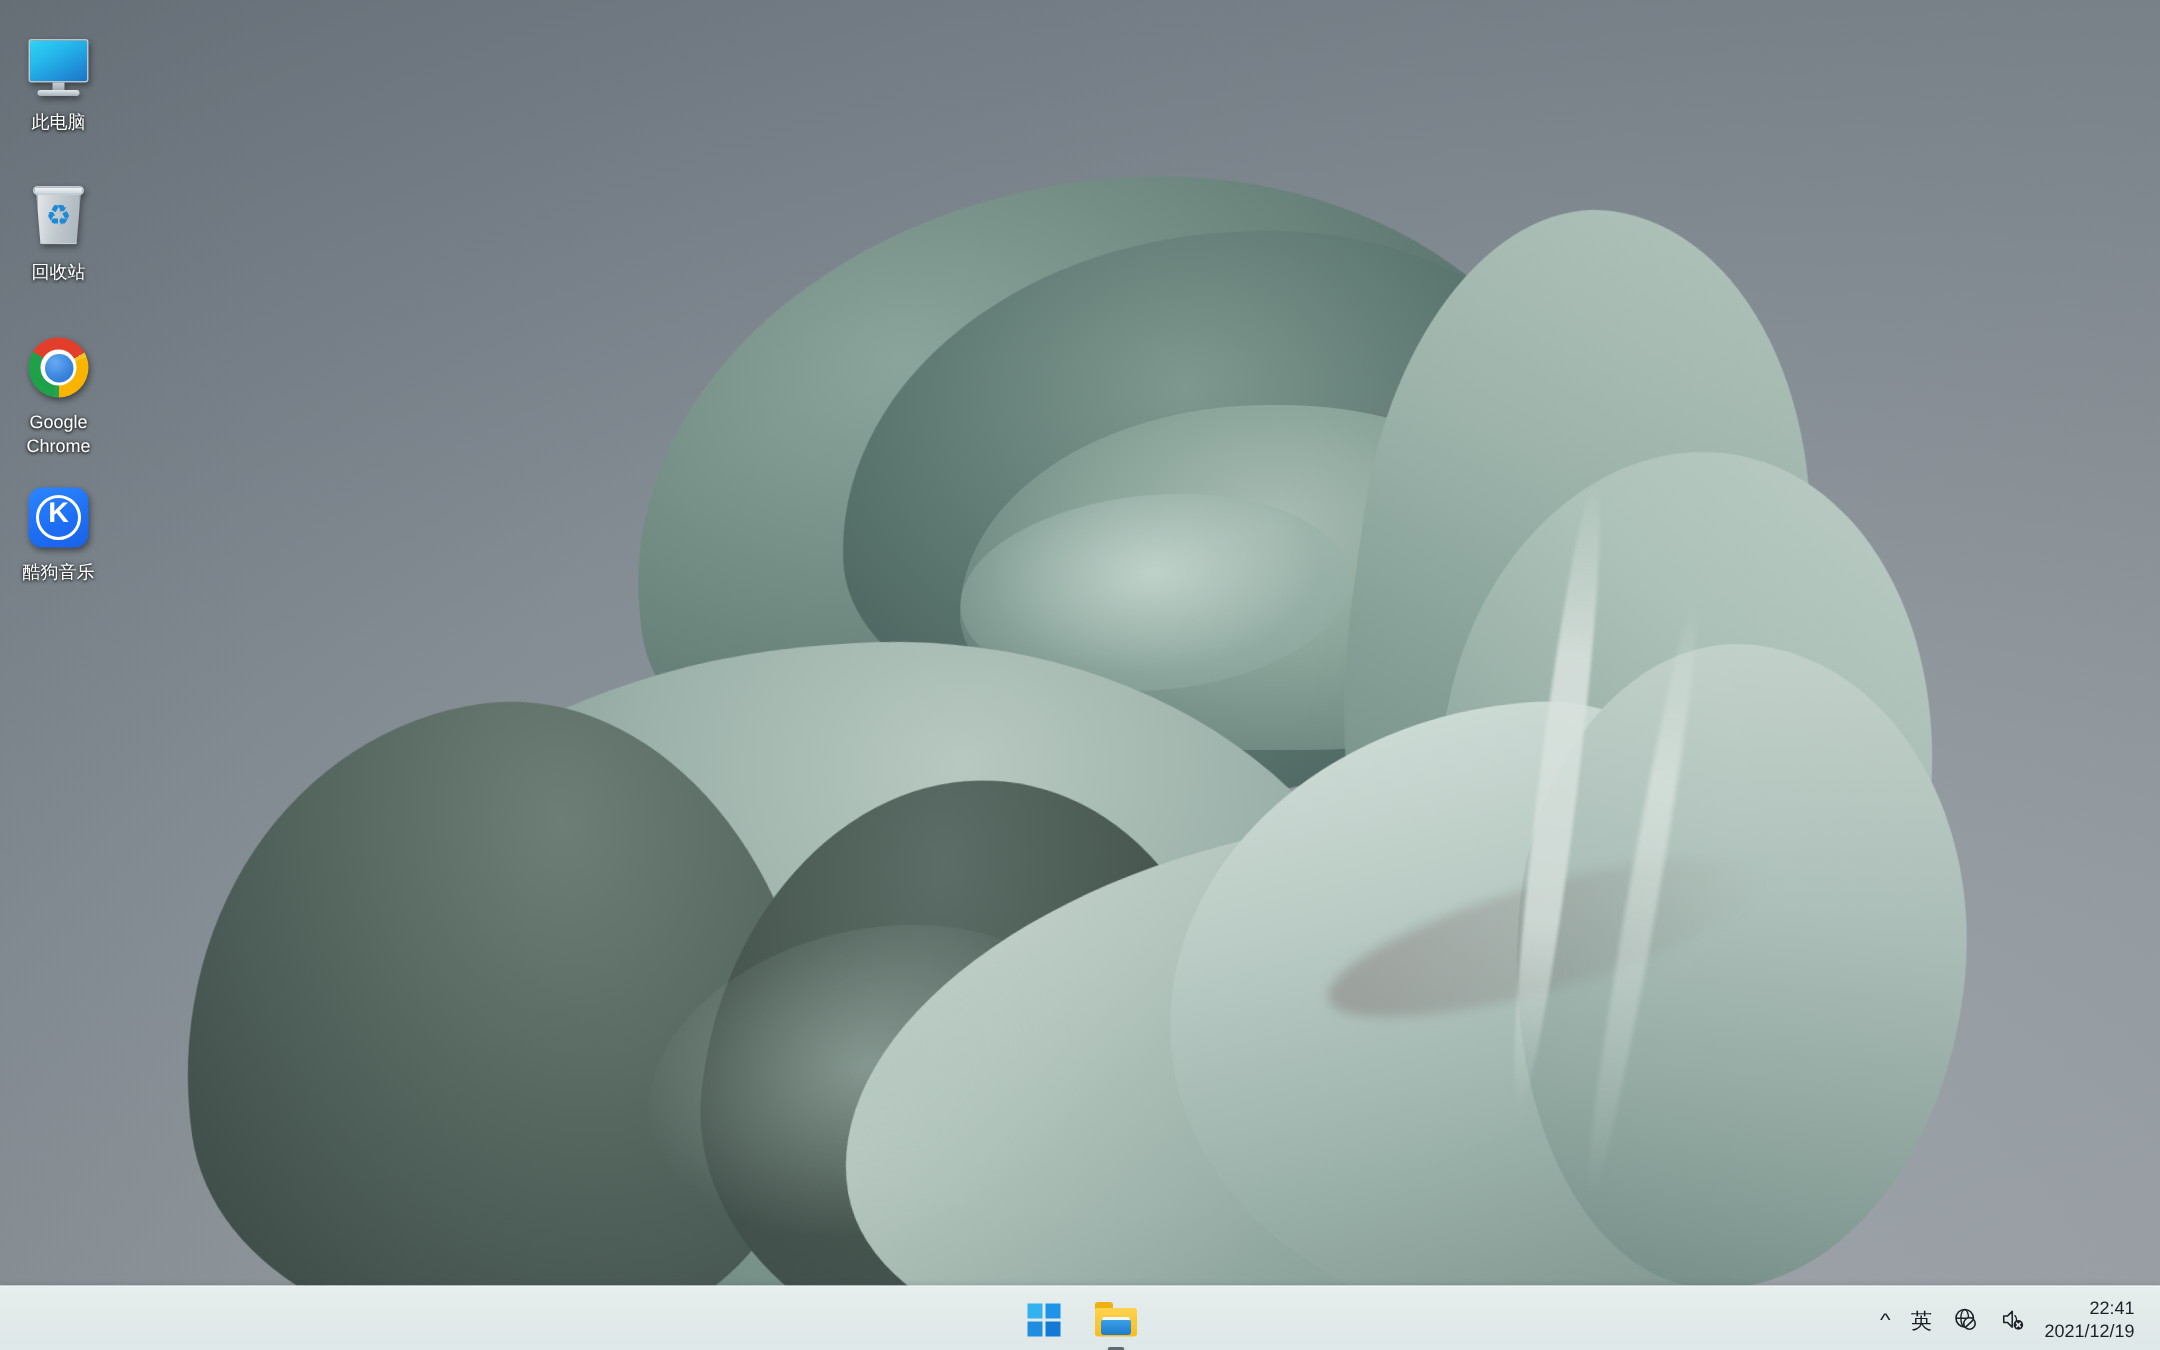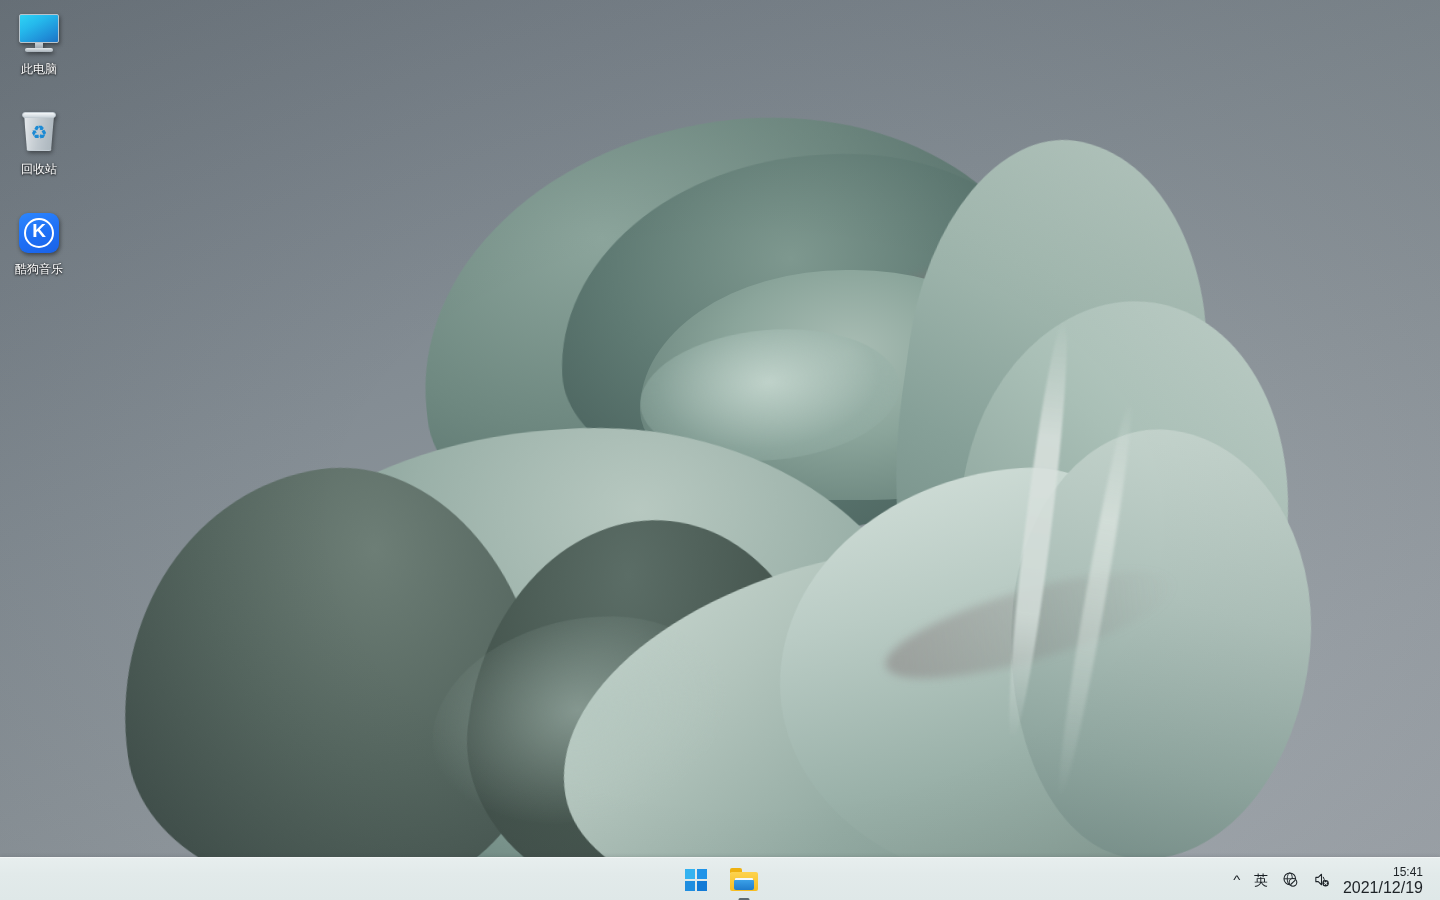--- a/index.html
+++ b/index.html
@@ -140,21 +140,21 @@
     filter: blur(4px);
   }
   .vig {
     position: absolute; inset: 0;
     background: radial-gradient(ellipse at 52% 58%, rgba(0,0,0,0) 38%, rgba(40,48,52,.13) 100%);
   }
 
   
   #icon-grid {
     position: absolute;
-    left: 2px; top: 5px;
+    left: 2px; top: 17px;
     width: 74px;
     display: flex; flex-direction: column;
   }
   .desk-icon {
     width: 74px;
     height: 100px;
     display: flex;
     flex-direction: column;
     align-items: center;
     padding-top: 4px;
@@ -403,21 +403,21 @@
   .clock {
     display: flex; flex-direction: column;
     align-items: flex-end; justify-content: center;
     padding: 0 9px 0 6px;
     height: 38px;
     border-radius: 4px;
     color: #1d2226;
     cursor: default;
   }
   .clock-time { font-size: 12px; line-height: 15px; }
-  .clock-date { font-size: 16px; line-height: 15px; }
+  .clock-date { font-size: 12px; line-height: 15px; }
 </style>
 </head>
 <body>
 
 <div id="desktop">
 
   <div id="wallpaper">
     <div class="petal p-back"></div>
     <div class="petal p-back2"></div>
     <div class="petal p-shadowband"></div>
@@ -452,20 +452,29 @@
     <div class="desk-icon">
       <div class="icon-art">
         <div class="bin-body"></div>
           <div class="bin-lid"></div>
         <div class="bin-rec">♻</div>
       </div>
       <div class="icon-label">回收站</div>
     </div>
 
 
+    <div class="desk-icon">
+      <div class="icon-art">
+        <div class="chr"></div>
+          <div class="chr-in"></div>
+          <div class="chr-blue"></div>
+      </div>
+      <div class="icon-label" style="white-space:pre-line">Google
+Chrome</div>
+    </div>
 
     <div class="desk-icon">
       <div class="icon-art">
         <div class="kg"></div>
           <div class="kg-ring"></div>
           <div class="kg-k">K</div>
       </div>
       <div class="icon-label">酷狗音乐</div>
     </div>
 
@@ -520,20 +529,20 @@
         <svg width="17" height="17" viewBox="0 0 24 24">
           <path d="M4 9 h3.4 L12 4.6 v14.8 L7.4 15 H4 Z" fill="none" stroke="#1d2328" stroke-width="1.5" stroke-linejoin="round"></path>
           <path d="M14.6 8.6 a5 5 0 0 1 0 6.8" fill="none" stroke="#1d2328" stroke-width="1.4" stroke-linecap="round"></path>
           <circle cx="17.8" cy="17.3" r="4.5" fill="#1d2328"></circle>
           <line x1="16.1" y1="15.6" x2="19.5" y2="19" stroke="#e2eaea" stroke-width="1.5" stroke-linecap="round"></line>
           <line x1="19.5" y1="15.6" x2="16.1" y2="19" stroke="#e2eaea" stroke-width="1.5" stroke-linecap="round"></line>
         </svg>
       </div>
 
       <div class="clock">
-        <div class="clock-time">15:41</div>
+        <div class="clock-time">22:41</div>
         <div class="clock-date">2021/12/19</div>
       </div>
 
     </div>
   </div>
 
 </div>
 
 </body></html>

